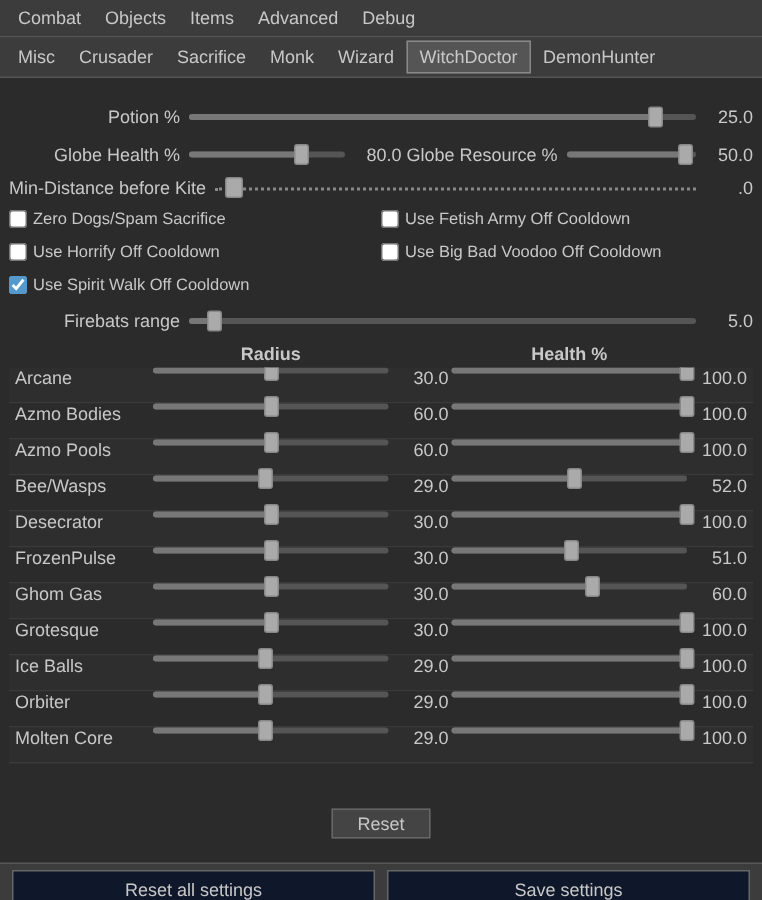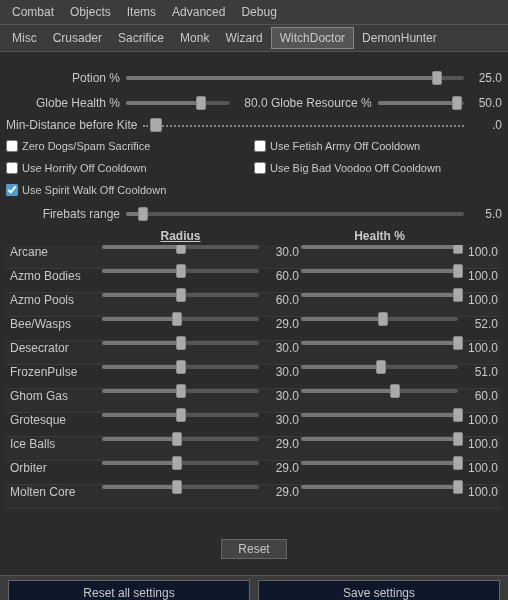--- a/index.html
+++ b/index.html
@@ -128,21 +128,21 @@
     }
 
     
     .table-header {
       display: flex;
       align-items: center;
       margin: 4px 0 2px 0;
       padding: 0 4px;
     }
     .col-name { width: 90px; flex-shrink: 0; }
-    .col-radius { flex: 1; text-align: center; font-weight: bold; color: #c8c8c8; text-decoration: underline; }
+    .col-radius { flex: 1; text-align: center; font-weight: bold; color: #c8c8c8; }
     .col-health { flex: 1; text-align: center; font-weight: bold; color: #c8c8c8; }
     .col-val { width: 38px; flex-shrink: 0; }
 
     
     .table-scroll {
       height: 290px;
       overflow-y: auto;
       overflow-x: hidden;
       position: relative;
     }

